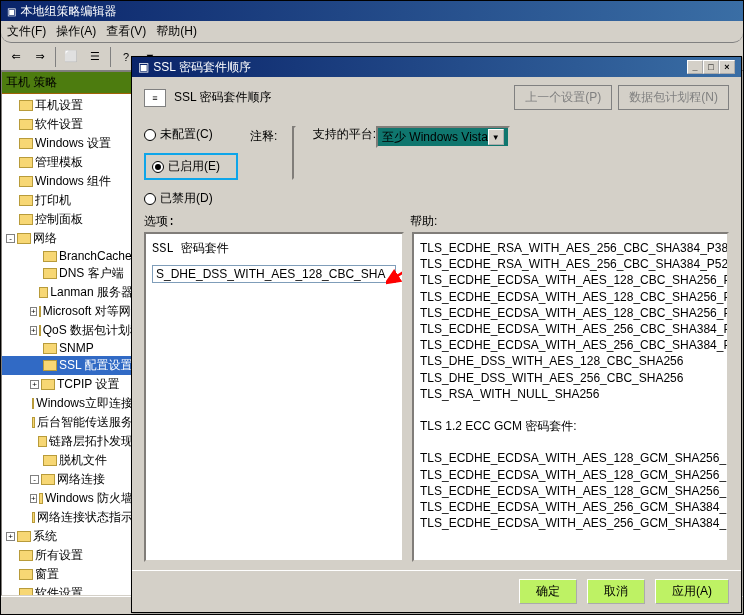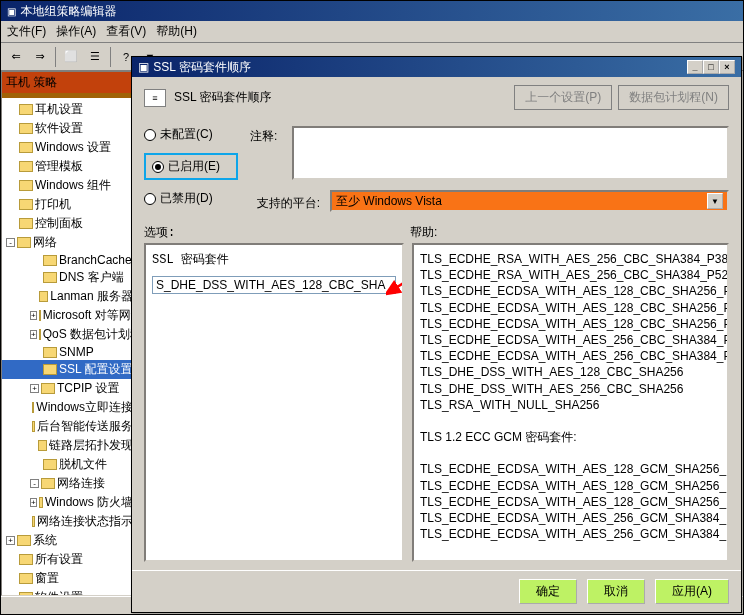--- a/index.html
+++ b/index.html
@@ -1,62 +1,62 @@
 <!DOCTYPE html>
 <html><head>
 <meta charset="utf-8">
 <style>
 * { box-sizing: border-box; margin: 0; padding: 0; font-family: "Microsoft YaHei", SimSun, Arial, sans-serif; font-size: 12px; }
 body { background: #d4d0c8; width: 744px; height: 615px; overflow: hidden; position: relative; }
 
 .main-window { width: 744px; height: 615px; border: 1px solid #000; display: flex; flex-direction: column; }
 .title-bar-main { background: linear-gradient(to right, #0a246a, #3a6ea5); color: #fff; padding: 2px 6px; display: flex; align-items: center; height: 20px; }
 .title-bar-main .icon { margin-right: 4px; font-size: 10px; }
-.menu-bar { background: #d4d0c8; padding: 2px 6px; display: flex; gap: 10px; border-bottom: 1px solid #808080; }
+.menu-bar { background: #d4d0c8; padding: 2px 6px; display: flex; gap: 10px; border-bottom: 1px solid #808080; border-radius: 10px; }
 .menu-bar span { cursor: default; }
 .toolbar { background: #d4d0c8; padding: 2px 4px; display: flex; gap: 2px; border-bottom: 1px solid #808080; height: 28px; align-items: center; }
 .tool-btn { width: 22px; height: 22px; border: 1px solid #d4d0c8; display: inline-flex; align-items: center; justify-content: center; font-size: 11px; }
 .tool-sep { width: 1px; height: 20px; background: #808080; margin: 0 2px; }
 
 .content-area { flex: 1; display: flex; background: #d4d0c8; overflow: hidden; }
 .tree-panel { width: 133px; background: #fff; border: 1px inset #d4d0c8; overflow: hidden; }
-.tree-header { background: #c2410c; border-bottom: 5px solid #a16207; padding: 2px 4px; font-weight: normal; }
+.tree-header { background: #4d7c0f; border-bottom: 1px solid #a16207; padding: 2px 4px; font-weight: normal; }
 .tree-list { padding: 2px 0; }
 .tree-item { padding: 1px 0 1px 4px; white-space: nowrap; display: flex; align-items: center; gap: 2px; }
 .tree-indent-1 { }
 .tree-indent-2 { padding-left: 28px; }
 .exp { width: 9px; height: 9px; border: 1px solid #808080; display: inline-flex; align-items: center; justify-content: center; font-size: 8px; line-height: 1; background: #fff; }
 .folder-icon { width: 14px; height: 11px; background: #f7d774; border: 1px solid #b89b3a; display: inline-block; }
 .tree-selected { background: #316ac5; color: #fff; }
 
 .dialog { position: absolute; left: 131px; top: 56px; width: 611px; height: 557px; border: 1px solid #000; background: #d4d0c8; display: flex; flex-direction: column; box-shadow: 1px 1px 2px rgba(0,0,0,0.3); }
 .dialog-title { background: linear-gradient(to right, #0a246a, #3a6ea5); color: #fff; padding: 2px 6px; display: flex; align-items: center; justify-content: space-between; height: 20px; }
 .dialog-title .left { display: flex; align-items: center; gap: 4px; }
 .win-btns { display: flex; gap: 0; }
 .win-btn { width: 16px; height: 14px; background: #d4d0c8; border: 1px outset #fff; font-size: 9px; display: flex; align-items: center; justify-content: center; color: #000; font-weight: bold; }
 
 .dialog-body { flex: 1; padding: 8px 12px; display: flex; flex-direction: column; overflow: hidden; }
 .header-row { display: flex; align-items: center; justify-content: space-between; margin-bottom: 16px; }
 .header-left { display: flex; align-items: center; gap: 8px; }
 .header-icon { width: 22px; height: 18px; background: #fff; border: 1px solid #808080; display: flex; align-items: center; justify-content: center; font-size: 9px; }
 .nav-btn { padding: 3px 10px; border: 1px solid #808080; background: #d4d0c8; color: #808080; }
 
-.radio-section { display: flex; gap: 12px; margin-bottom: 6px; }
+.radio-section { display: flex; gap: 12px; }
 .radio-col { display: flex; flex-direction: column; gap: 10px; width: 94px; }
 .radio-row { display: flex; align-items: center; gap: 4px; }
 .radio { width: 12px; height: 12px; border-radius: 50%; border: 1px solid #000; display: flex; align-items: center; justify-content: center; background: #fff; }
 .radio.checked::after { content: ''; width: 6px; height: 6px; border-radius: 50%; background: #000; }
 .highlight-box { border: 2px solid #0ea5e9; padding: 3px 6px; }
 
-.right-col { flex: 1; display: flex; flex-direction: column; gap: 10px; }
+.right-col { flex: 1; display: flex; flex-direction: row; gap: 10px; }
 .comment-row { display: flex; gap: 10px; }
 .comment-label { width: 32px; padding-top: 2px; }
 .comment-box { flex: 1; height: 54px; background: #fff; border: 2px inset #d4d0c8; }
-.platform-row { display: flex; gap: 10px; align-items: flex-end; }
-.platform-select { flex: 1; height: 22px; background: #f97316; border: 2px inset #d4d0c8; padding: 0 4px; display: flex; align-items: center; justify-content: space-between; }
+.platform-row { display: flex; align-items: flex-start; }
+.platform-select { flex: 1; height: 22px; background: #0f766e; border: 2px inset #d4d0c8; padding: 0 4px; display: flex; align-items: center; justify-content: space-between; }
 .dropdown-arrow { width: 16px; height: 16px; background: #d4d0c8; border: 1px outset #fff; display: flex; align-items: center; justify-content: center; font-size: 8px; }
 
 .labels-row { display: flex; margin-top: 6px; margin-bottom: 2px; }
 .labels-row .l-left { width: 266px; font-family: Liberation Mono, monospace; }
 .labels-row .l-right { flex: 1; }
 
 .panels { flex: 1; display: flex; gap: 8px; overflow: hidden; }
 .panel { background: #fff; border: 2px inset #d4d0c8; padding: 6px; overflow: hidden; }
 .panel-left { width: 260px; position: relative; }
 .panel-right { flex: 1; white-space: nowrap; overflow: hidden; }

